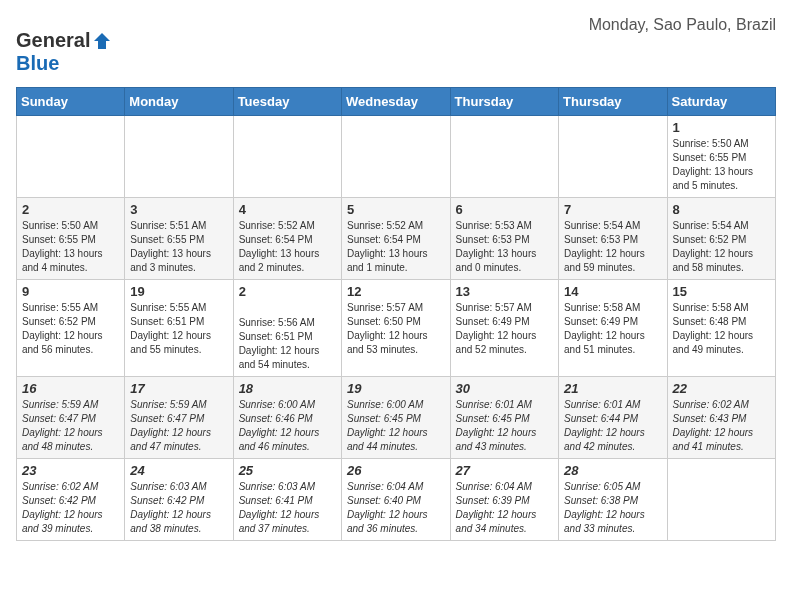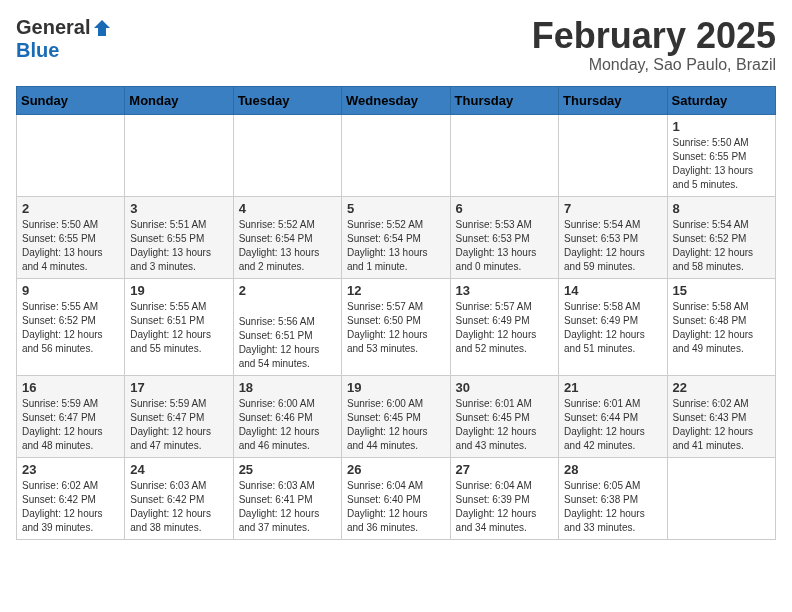--- a/index.html
+++ b/index.html
@@ -17,20 +17,21 @@
       margin-bottom: 12px;
     }
     .logo {
       display: flex;
       flex-direction: column;
       align-items: flex-start;
     }
     .logo-text {
       display: flex;
       align-items: center;
+      margin-top: 13px;
     }
     .logo-general {
       font-size: 20px;
       font-weight: bold;
       color: #333;
     }
     .logo-blue {
       font-size: 20px;
       font-weight: bold;
       color: #1a6bb5;
@@ -53,21 +54,21 @@
       font-size: 16px;
       color: #555;
     }
     .calendar {
       width: 100%;
       border-collapse: collapse;
       border: 1px solid #ccc;
     }
     .calendar th {
       background-color: #3a7fc1;
-      color: #000000;
+      color: #ffffff;
       font-size: 13px;
       font-weight: bold;
       padding: 6px 4px;
       text-align: left;
       border: 1px solid #2e6aa3;
     }
     .calendar td {
       vertical-align: top;
       border: 1px solid #ccc;
       padding: 4px 5px;
@@ -101,21 +102,20 @@
   <div class="logo">
     <div class="logo-text">
       <span class="logo-general">General</span>
       <svg class="logo-icon" viewBox="0 0 20 20">
         <polygon points="10,2 18,10 14,10 14,18 6,18 6,10 2,10" fill="#1a6bb5"></polygon>
       </svg>
     </div>
     <span class="logo-blue">Blue</span>
   </div>
   <div class="title-block">
-    <div class="month-title">February 2025</div>
     <div class="location">Monday, Sao Paulo, Brazil</div>
   </div>
 </div>
 
 <table class="calendar">
   <thead>
     <tr>
     <th>Sunday</th>
         <th>Monday</th>
         <th>Tuesday</th>
@@ -236,21 +236,21 @@
 and 51 minutes.</div>
         </td>
         <td>
           <span class="day-num">15</span>
           <div class="day-info" style="white-space: pre-line;">Sunrise: 5:58 AM
 Sunset: 6:48 PM
 Daylight: 12 hours
 and 49 minutes.</div>
         </td>
       </tr>
-      <tr style="background: #f0abfc;">
+      <tr style="background: #f0abfc; font-style: italic;">
         <td style="background: rgb(245, 245, 245);">
           <span class="day-num">16</span>
           <div class="day-info" style="white-space: pre-line;">Sunrise: 5:59 AM
 Sunset: 6:47 PM
 Daylight: 12 hours
 and 48 minutes.</div>
         </td>
         <td style="background: rgb(245, 245, 245);">
           <span class="day-num">17</span>
           <div class="day-info" style="white-space: pre-line;">Sunrise: 5:59 AM
@@ -287,21 +287,21 @@
 and 42 minutes.</div>
         </td>
         <td style="background: rgb(245, 245, 245);">
           <span class="day-num">22</span>
           <div class="day-info" style="white-space: pre-line;">Sunrise: 6:02 AM
 Sunset: 6:43 PM
 Daylight: 12 hours
 and 41 minutes.</div>
         </td>
       </tr>
-      <tr style="background: #be185d;">
+      <tr style="background: #be185d; font-style: italic;">
         <td>
           <span class="day-num">23</span>
           <div class="day-info" style="white-space: pre-line;">Sunrise: 6:02 AM
 Sunset: 6:42 PM
 Daylight: 12 hours
 and 39 minutes.</div>
         </td>
         <td>
           <span class="day-num">24</span>
           <div class="day-info" style="white-space: pre-line;">Sunrise: 6:03 AM

